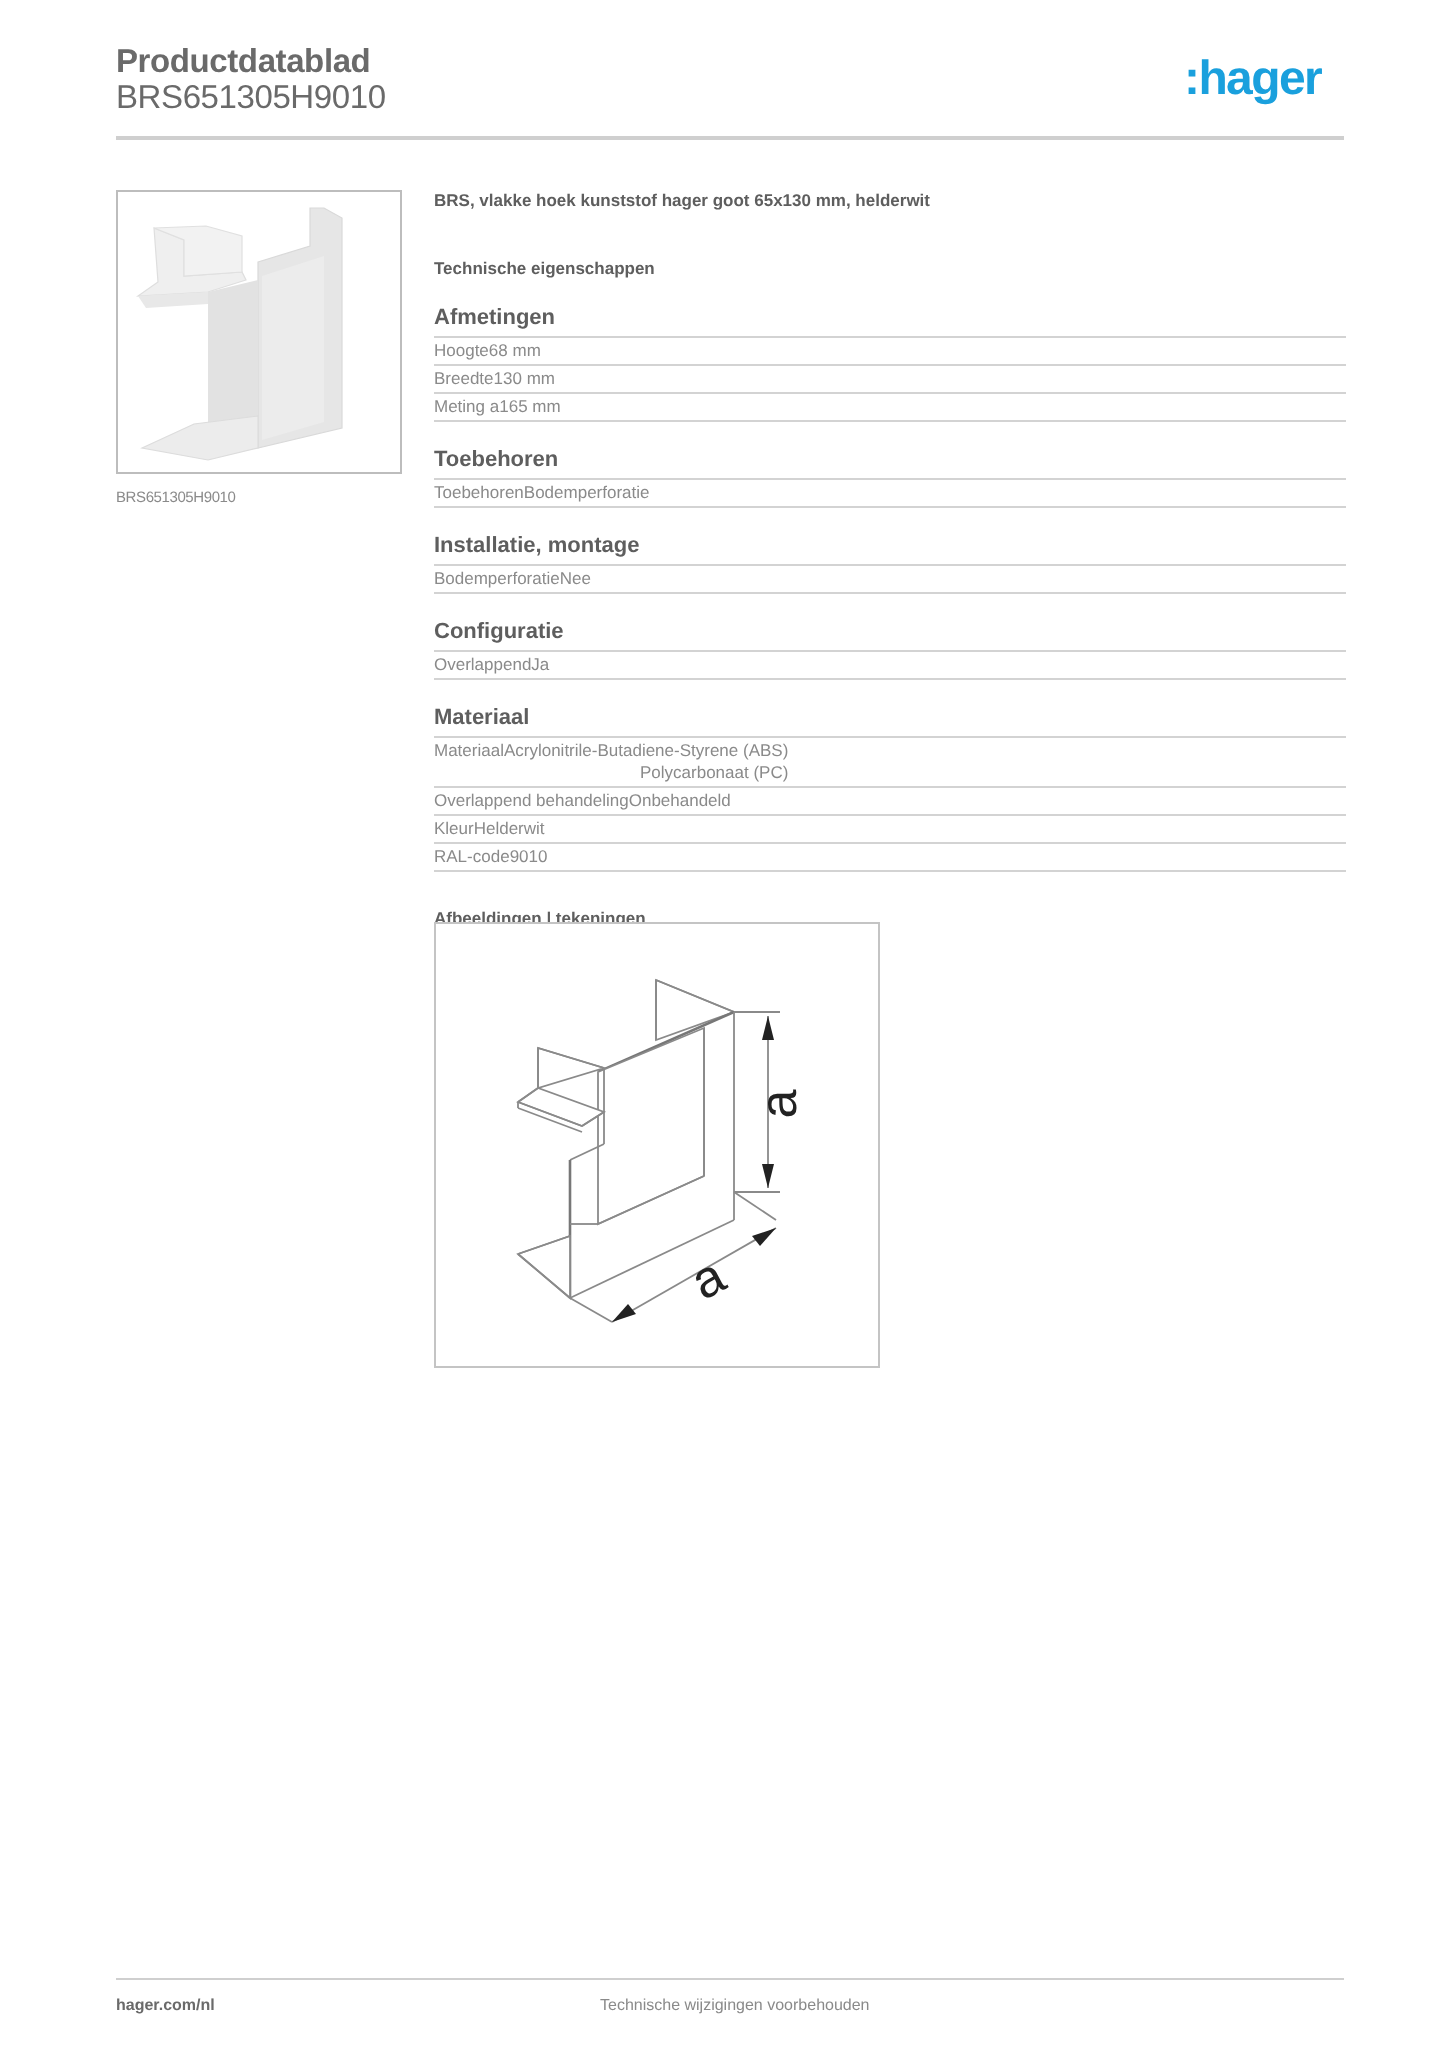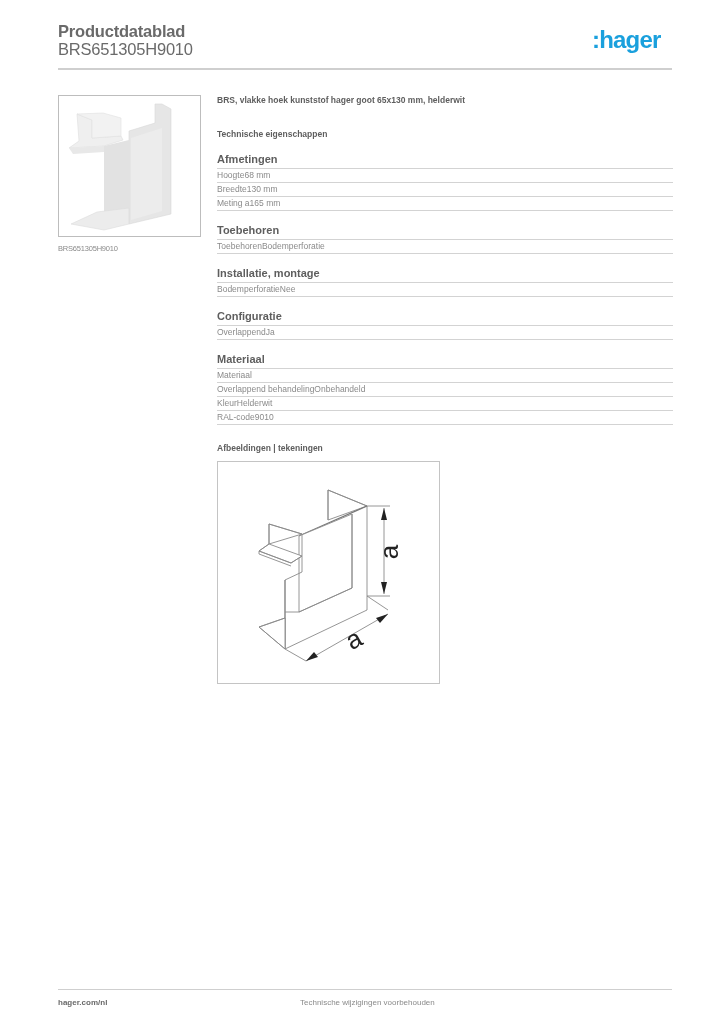--- a/index.html
+++ b/index.html
@@ -98,20 +98,22 @@
     <div class="row">
       <span>Overlappend</span>
       <span class="val">Ja</span>
     </div>
   </div>
 
   <div class="section">
     <div class="sec-head">Materiaal</div>
     <div class="row">
       <span>Materiaal</span>
+      <span class="val">Acrylonitrile-Butadiene-Styrene (ABS)
+Polycarbonaat (PC)</span>
     </div>
     <div class="row">
       <span>Overlappend behandeling</span>
       <span class="val">Onbehandeld</span>
     </div>
     <div class="row">
       <span>Kleur</span>
       <span class="val">Helderwit</span>
     </div>
     <div class="row">

